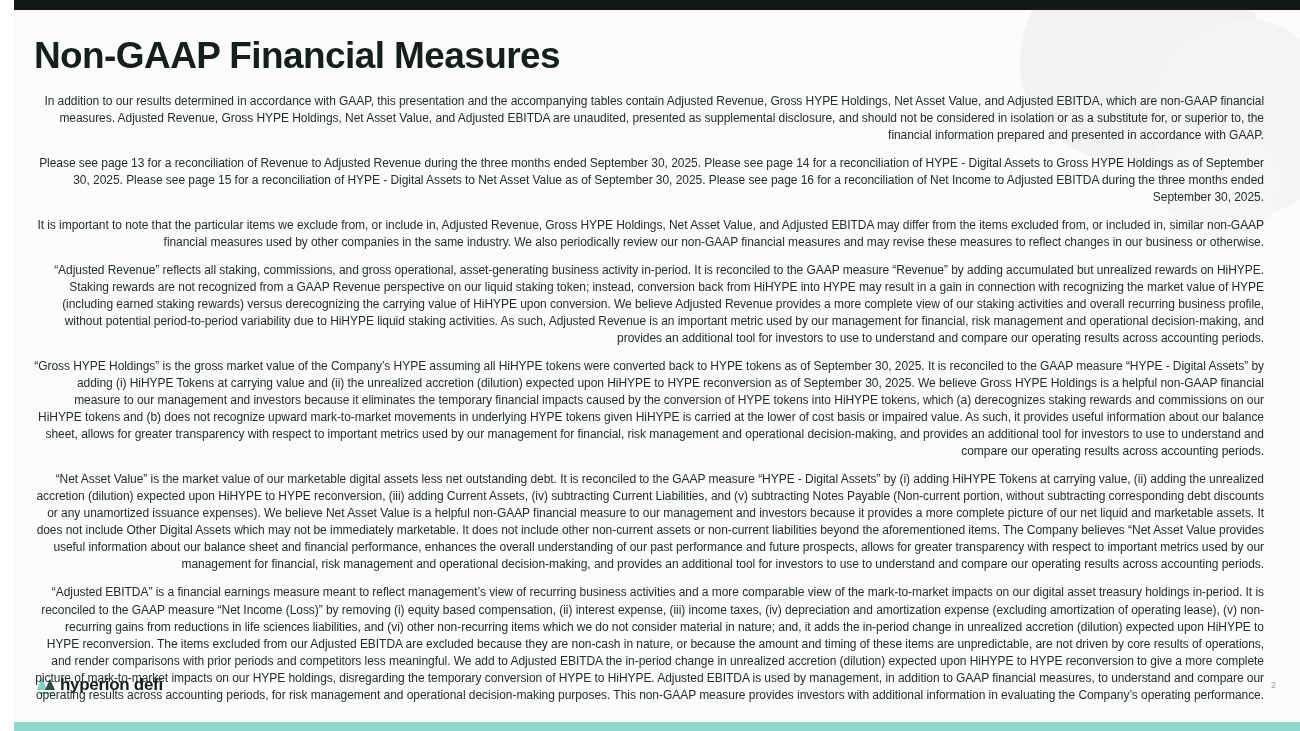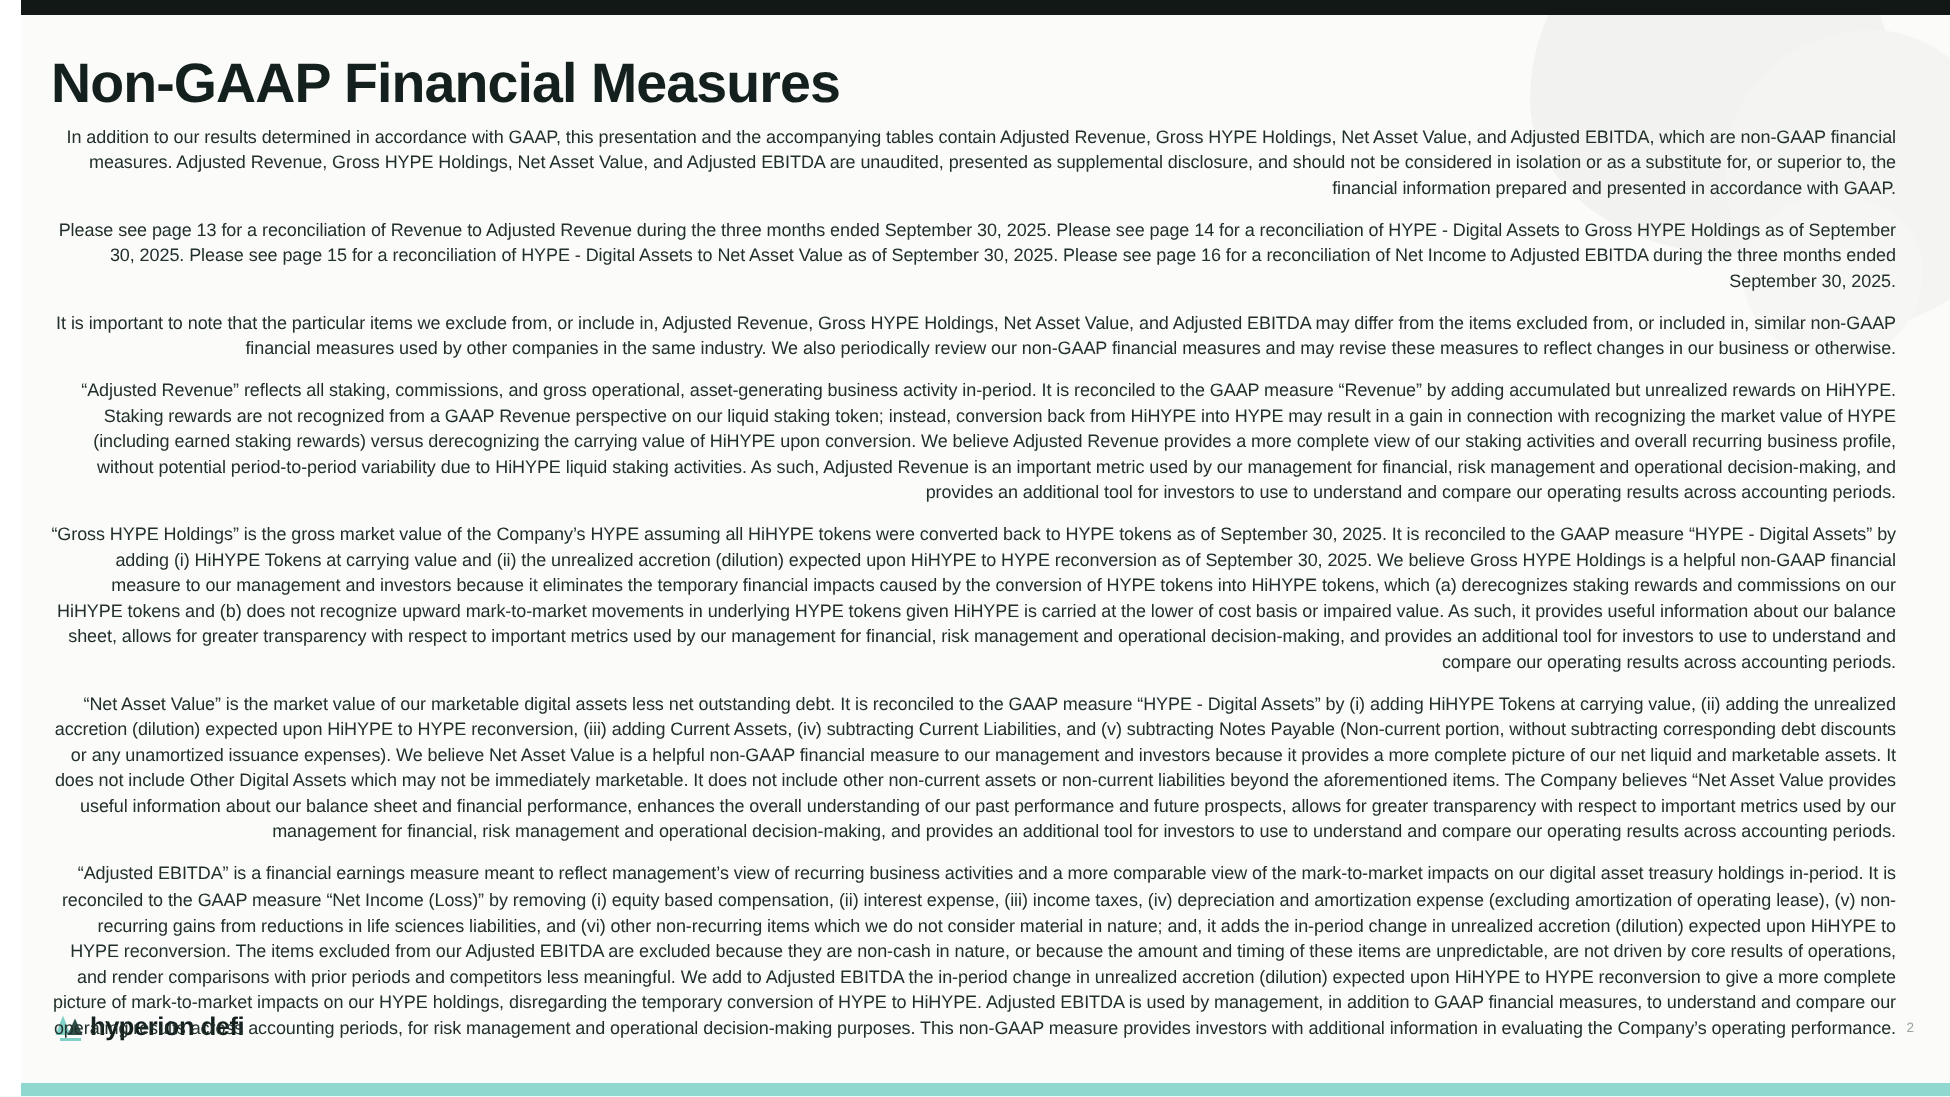--- a/index.html
+++ b/index.html
@@ -76,21 +76,21 @@
   .content {
     position: relative;
     z-index: 2;
     padding: 0 36px 0 20px;
   }
   h1.title {
     font-size: 37px;
     font-weight: bold;
     letter-spacing: -0.6px;
     color: #14201d;
-    margin: 26px 0 6px 0;
+    margin: 26px 0 16px 0;
     line-height: 1.1;
   }
   p.para {
     font-size: 12px;
     line-height: 1.42;
     color: #22302c;
     margin-bottom: 11px;
     text-align: right;
     letter-spacing: -0.05px;
   }

